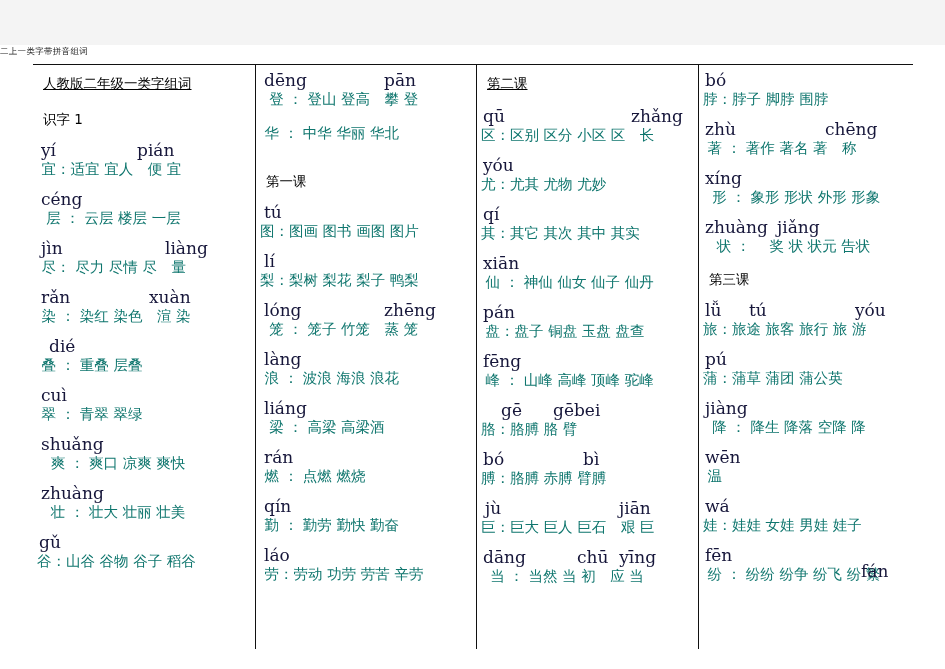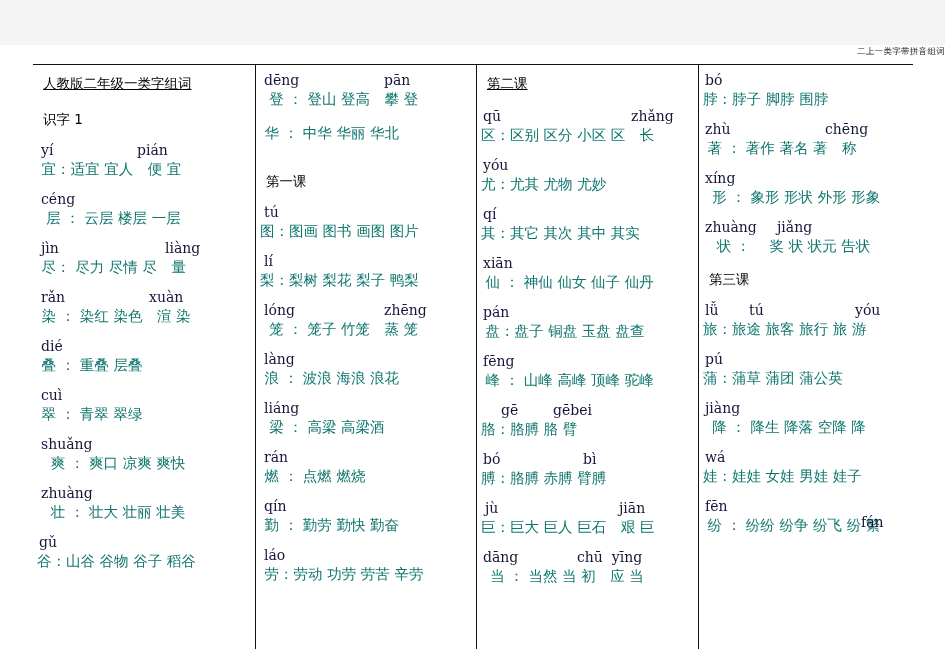--- a/index.html
+++ b/index.html
@@ -28,21 +28,21 @@
     left: 0; top: 0;
     width: 945px; height: 45px;
     background: #f4f4f4;
   }
 
   .doc-header {
     position: absolute;
     top: 0;
     left: 0;
     width: 945px;
-    text-align: right;
+    text-align: left;
     font-family: "DejaVu Sans", sans-serif;
     font-size: 8.5px;
     color: #1a1a1a;
     letter-spacing: 0.3px;
     line-height: 12px;
     height: 12px;
   }
 
   .table {
     position: absolute;
@@ -81,21 +81,21 @@
     height: 34px;
     padding-left: 6px;
     white-space: nowrap;
   }
   .plain.first { height: 36px; text-decoration: underline; }
 
   .pyline {
     position: relative;
     height: 15px;
     font-family: "DejaVu Serif", serif;
-    font-size: 14px;
+    font-size: 17px;
     color: #16163a;
     line-height: 15px;
     white-space: nowrap;
   }
   .pyline .py {
     position: absolute;
     top: 0;
     white-space: pre;
   }
   .hzline {
@@ -142,21 +142,21 @@
         </div>
         <div class="entry">
           <div class="pyline">
             <span class="py" style="left: 4px;">rǎn</span>
             <span class="py" style="left: 112px;">xuàn</span>
           </div>
           <div class="hzline"> 染 ： 染红 染色　渲 染</div>
         </div>
         <div class="entry">
           <div class="pyline">
-            <span class="py" style="left: 4px;">dié</span>
+            <span class="py" style="left: 12px;">dié</span>
           </div>
           <div class="hzline"> 叠 ： 重叠 层叠</div>
         </div>
         <div class="entry">
           <div class="pyline">
             <span class="py" style="left: 4px;">cuì</span>
           </div>
           <div class="hzline"> 翠 ： 青翠 翠绿</div>
         </div>
         <div class="entry">
@@ -351,20 +351,26 @@
           <div class="hzline">蒲：蒲草 蒲团 蒲公英</div>
         </div>
         <div class="entry">
           <div class="pyline">
             <span class="py" style="left: 2px;">jiàng</span>
           </div>
           <div class="hzline">  降 ： 降生 降落 空降 降</div>
         </div>
         <div class="entry">
           <div class="pyline">
+            <span class="py" style="left: 2px;">wēn</span>
+          </div>
+          <div class="hzline"> 温</div>
+        </div>
+        <div class="entry">
+          <div class="pyline">
             <span class="py" style="left: 2px;">wá</span>
           </div>
           <div class="hzline">娃：娃娃 女娃 男娃 娃子</div>
         </div>
         <div class="entry">
           <div class="pyline">
             <span class="py" style="left: 2px;">fēn</span>
             <span class="py" style="left: 158px; margin-top: 16px;">fán</span>
           </div>
           <div class="hzline"> 纷 ： 纷纷 纷争 纷飞 纷 繁</div>

